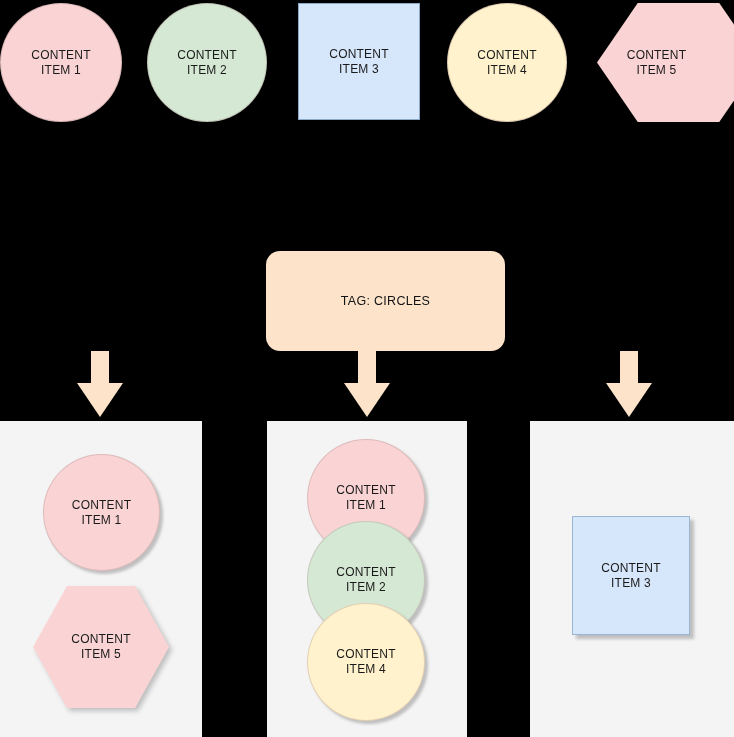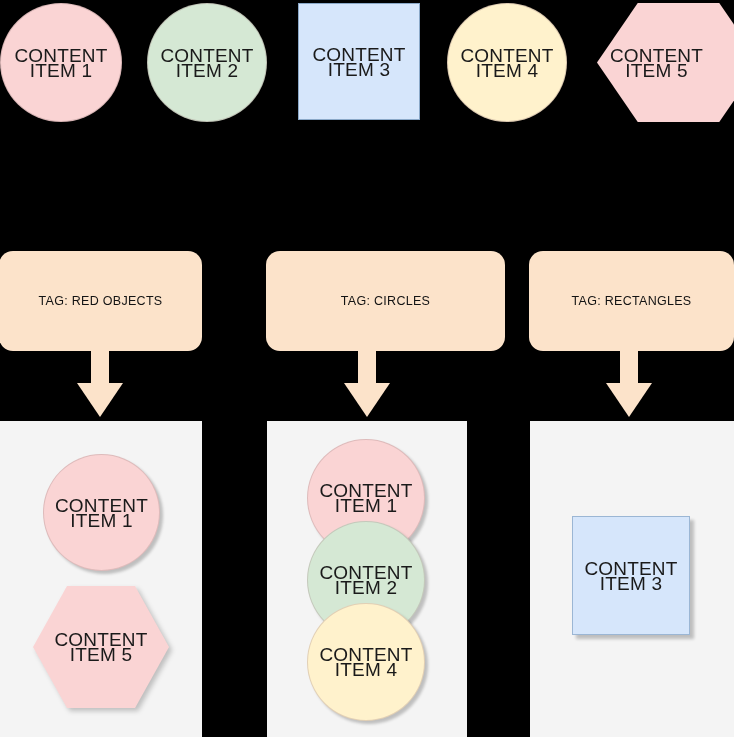--- a/index.html
+++ b/index.html
@@ -24,21 +24,21 @@
   .abs { position: absolute; }
 
   
   .shape-label {
     position: absolute;
     left: 0; right: 0;
     top: 50%;
     transform: translateY(-50%);
     text-align: center;
     color: #1a1a1a;
-    font-size: 19px;
+    font-size: 12px;
     line-height: 15px;
     letter-spacing: 0.2px;
     white-space: pre-line;
     pointer-events: none;
   }
 
   
   .src-shape { position: absolute; }
   .src-circle {
     border-radius: 50%;
@@ -149,31 +149,25 @@
       <div class="shape-label">CONTENT
 ITEM 4</div>
     </div>
 
     <div class="src-shape src-hex" style="left:597px; top:3px; width:163px; height:119px; background:#FAD4D4;">
       <div class="shape-label" style="right:44px;">CONTENT
 ITEM 5</div>
     </div>
   </div>
 
-  <div class="tag-box" style="left:-1px; top:251px; width:203px; height:100px;">
-    <div class="tag-label">TAG: RED OBJECTS</div>
-  </div>
 
   <div class="tag-box" style="left:266px; top:251px; width:239px; height:100px;">
     <div class="tag-label">TAG: CIRCLES</div>
   </div>
 
-  <div class="tag-box" style="left:529px; top:251px; width:205px; height:100px;">
-    <div class="tag-label">TAG: RECTANGLES</div>
-  </div>
 
   <div class="arrow" style="left:77px; top:351px; width:46px; height:67px;">
     <div class="arrow-stem"></div>
     <div class="arrow-head"></div>
   </div>
 
   <div class="arrow" style="left:344px; top:351px; width:46px; height:67px;">
     <div class="arrow-stem"></div>
     <div class="arrow-head"></div>
   </div>

